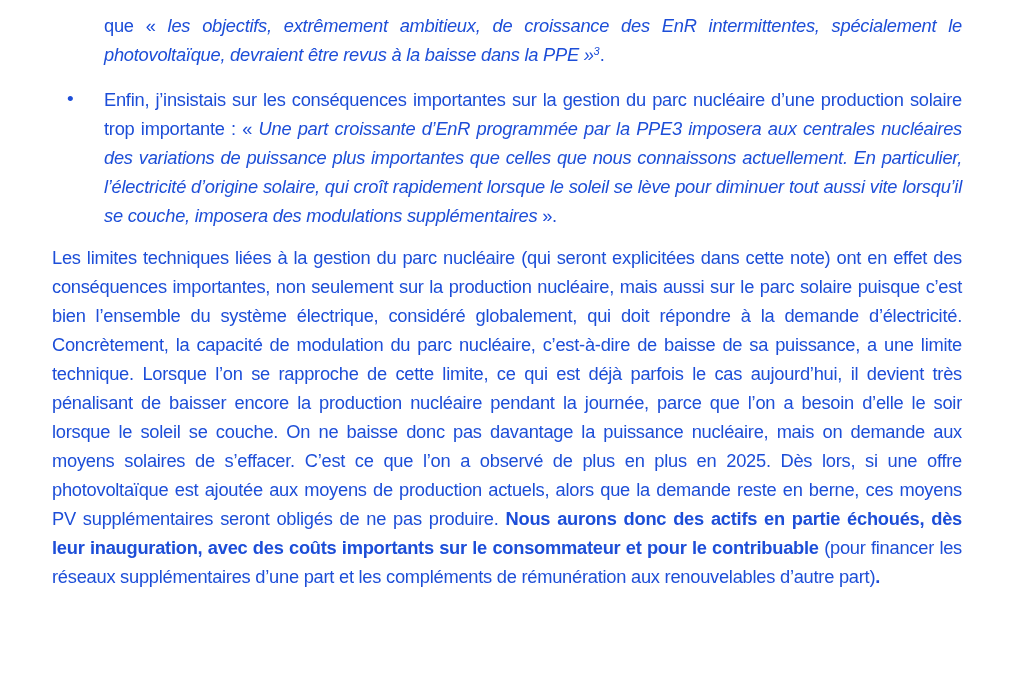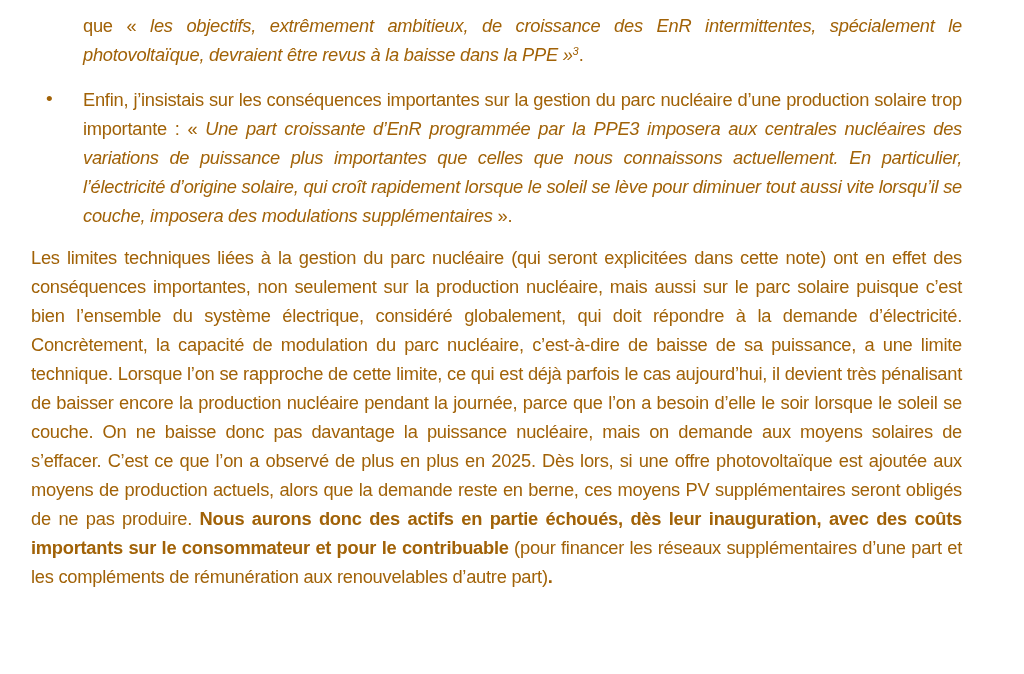--- a/index.html
+++ b/index.html
@@ -5,27 +5,27 @@
   html, body {
     margin: 0;
     padding: 0;
     background: #ffffff;
   }
   .page {
     position: relative;
     width: 1024px;
     height: 674px;
     box-sizing: border-box;
-    padding: 11px 62px 0 31px;
+    padding: 11px 62px 0 52px;
     overflow: hidden;
     font-family: "Liberation Sans", "DejaVu Sans", sans-serif;
     font-size: 18.3px;
     letter-spacing: -0.25px;
     line-height: 29px;
-    color: #a16207;
+    color: #1d4ed8;
     background: #ffffff;
   }
   .block {
     margin: 0;
     text-align: justify;
   }
   .indented {
     margin-left: 52px;
   }
   .quote-block {

